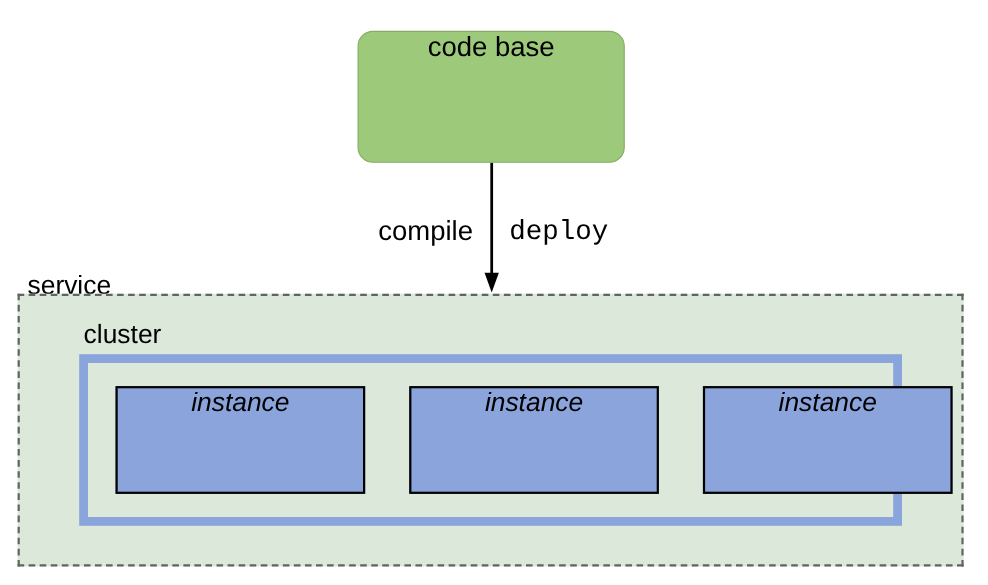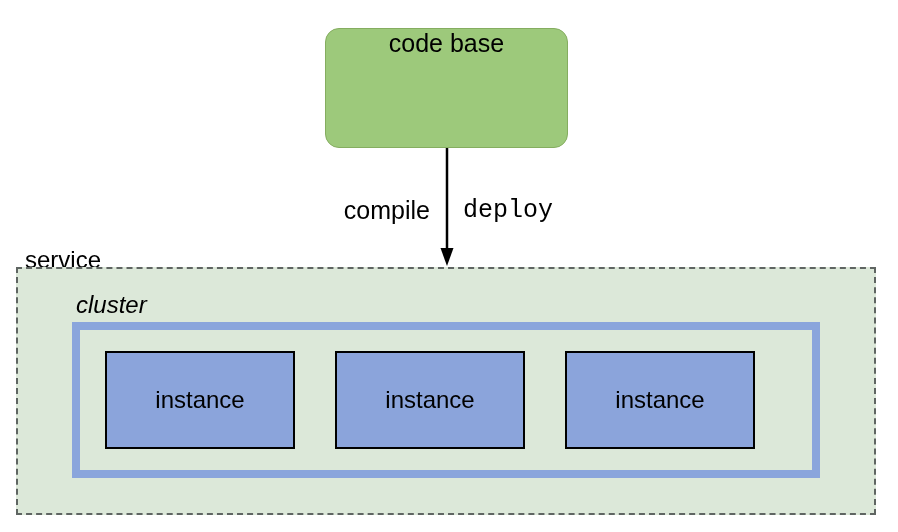--- a/index.html
+++ b/index.html
@@ -68,48 +68,47 @@
     left: 25px;
     top: 233px;
     font-size: 24px;
     margin-top: 13px;
   }
   .cluster-label {
     position: absolute;
     left: 76px;
     top: 291px;
     font-size: 24px;
-    font-style: italic;
   }
 
   
   .cluster-frame {
     position: absolute;
     left: 72px;
     top: 322px;
     width: 748px;
     height: 156px;
     box-sizing: border-box;
     border: 8px solid var(--cluster-border, #8aa5dc);
     display: flex;
     align-items: center;
     gap: 40px;
     padding-left: 25px;
   }
   .instance {
-    width: 190px;
+    width: 227px;
     height: 98px;
     box-sizing: border-box;
     background: var(--instance-fill, #8ba4db);
     border: 2px solid var(--instance-border, #000000);
     display: flex;
-    align-items: center;
     justify-content: center;
     font-size: 24px;
     flex: 0 0 auto;
+    font-style: italic;
   }
 
   
   .watermark {
     position: absolute;
     right: 5px;
     bottom: 8px;
     font-size: 20px;
     color: var(--watermark, #a9b3a9);
     letter-spacing: 1px;

